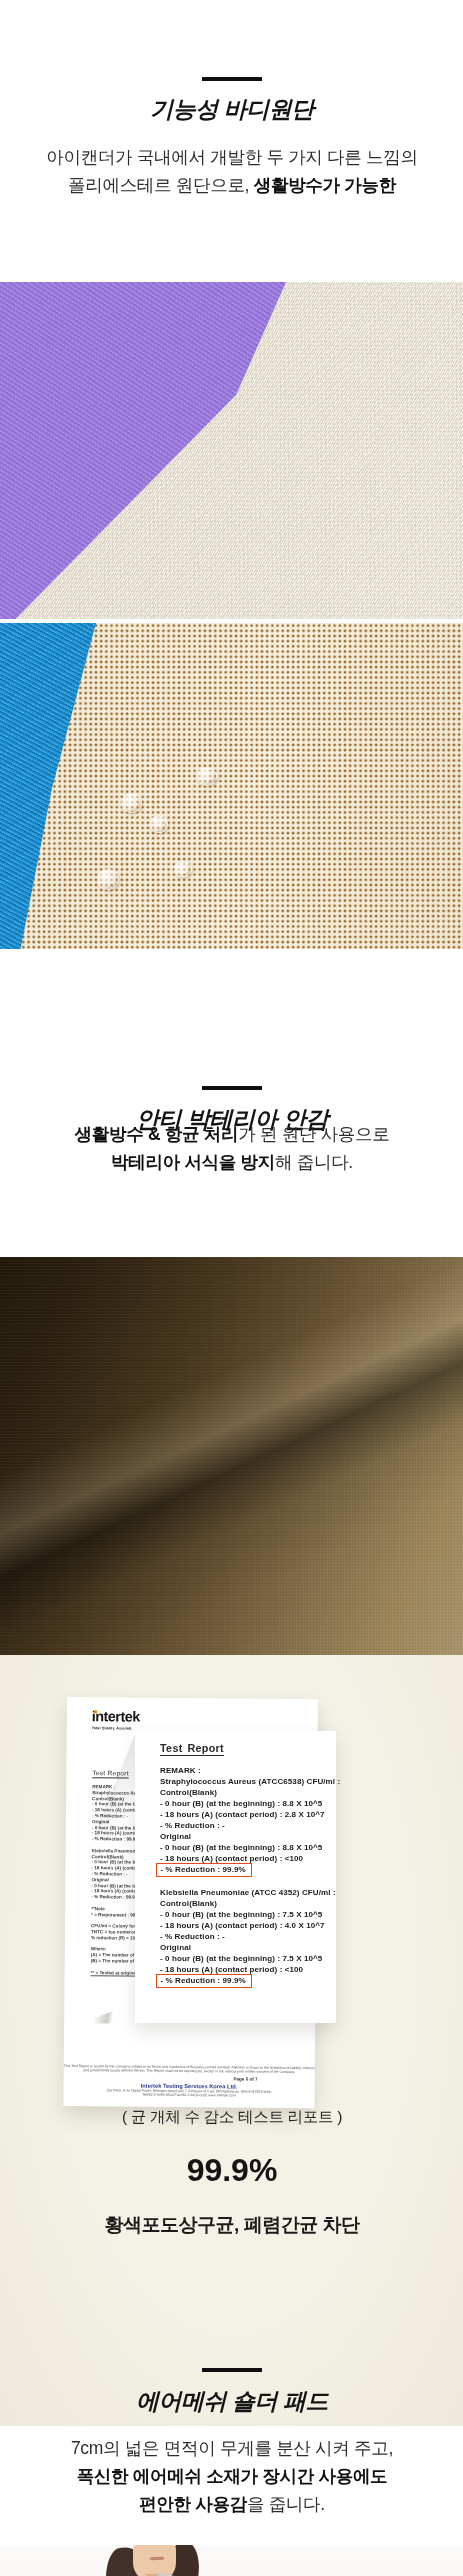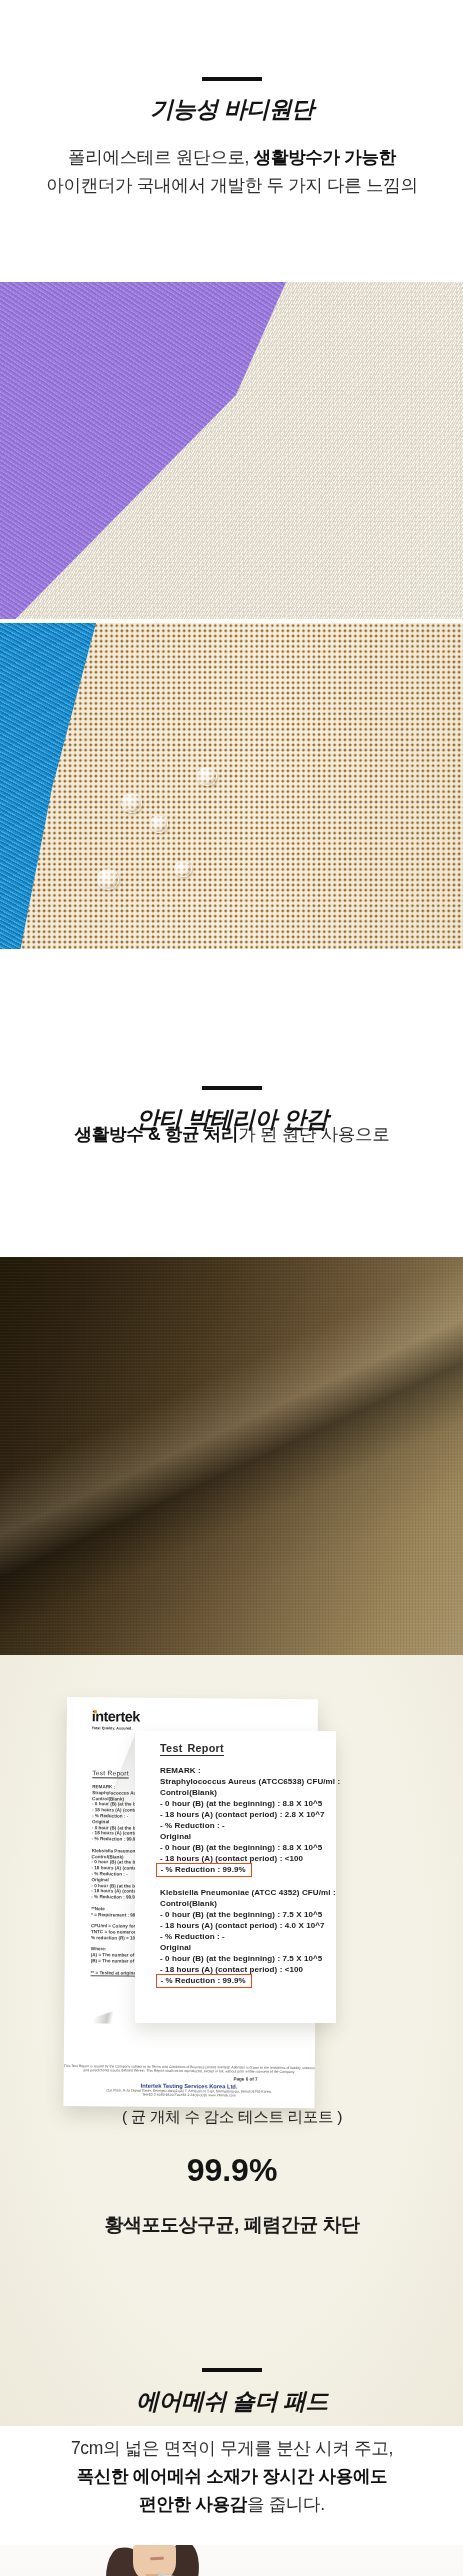--- a/index.html
+++ b/index.html
@@ -96,22 +96,22 @@
 </head>
 <body>
 
 <div class="page">
 
   <div class="sec-divider" style="top:77px">
       <div class="bar"></div>
     </div>
   <div class="sec-title" style="top:94px">기능성 바디원단</div>
   <div class="sec-body" style="top:143px">
+      <div class="line"><span>아이캔더가 국내에서 개발한 두 가지 다른 느낌의</span></div>
       <div class="line"><span>폴리에스테르 원단으로, </span><b>생활방수가 가능한</b></div>
-      <div class="line"><span>아이캔더가 국내에서 개발한 두 가지 다른 느낌의</span></div>
     </div>
 
   <div class="fabric1">
     <div class="purple"></div>
   </div>
 
   <div class="fabric2">
     <div class="blue"></div>
     <div class="droplet" style="left:121px;top:170px;width:18.5px;height:17.5px"></div>
     <div class="droplet" style="left:150px;top:192px;width:15.5px;height:15.5px"></div>
@@ -119,20 +119,21 @@
     <div class="droplet" style="left:97px;top:246px;width:19.6px;height:18.5px"></div>
     <div class="droplet" style="left:174px;top:238px;width:15.5px;height:14.4px"></div>
   </div>
 
   <div class="sec-divider" style="top:1086px">
       <div class="bar"></div>
     </div>
   <div class="sec-title" style="top:1104px">안티 박테리아 안감</div>
   <div class="sec-body" style="top:1120px">
       <div class="line"><b>생활방수 &amp; 항균 처리</b><span>가 된 원단 사용으로</span></div>
+      <div class="line"><b>박테리아 서식을 방지</b><span>해 줍니다.</span></div>
     </div>
 
   <div class="fabric3">
     <div class="crease"></div>
   </div>
 
   <div class="report">
     <div class="page-back">
       <div class="brand">intertek</div>
       <div class="brand-dot"></div>

